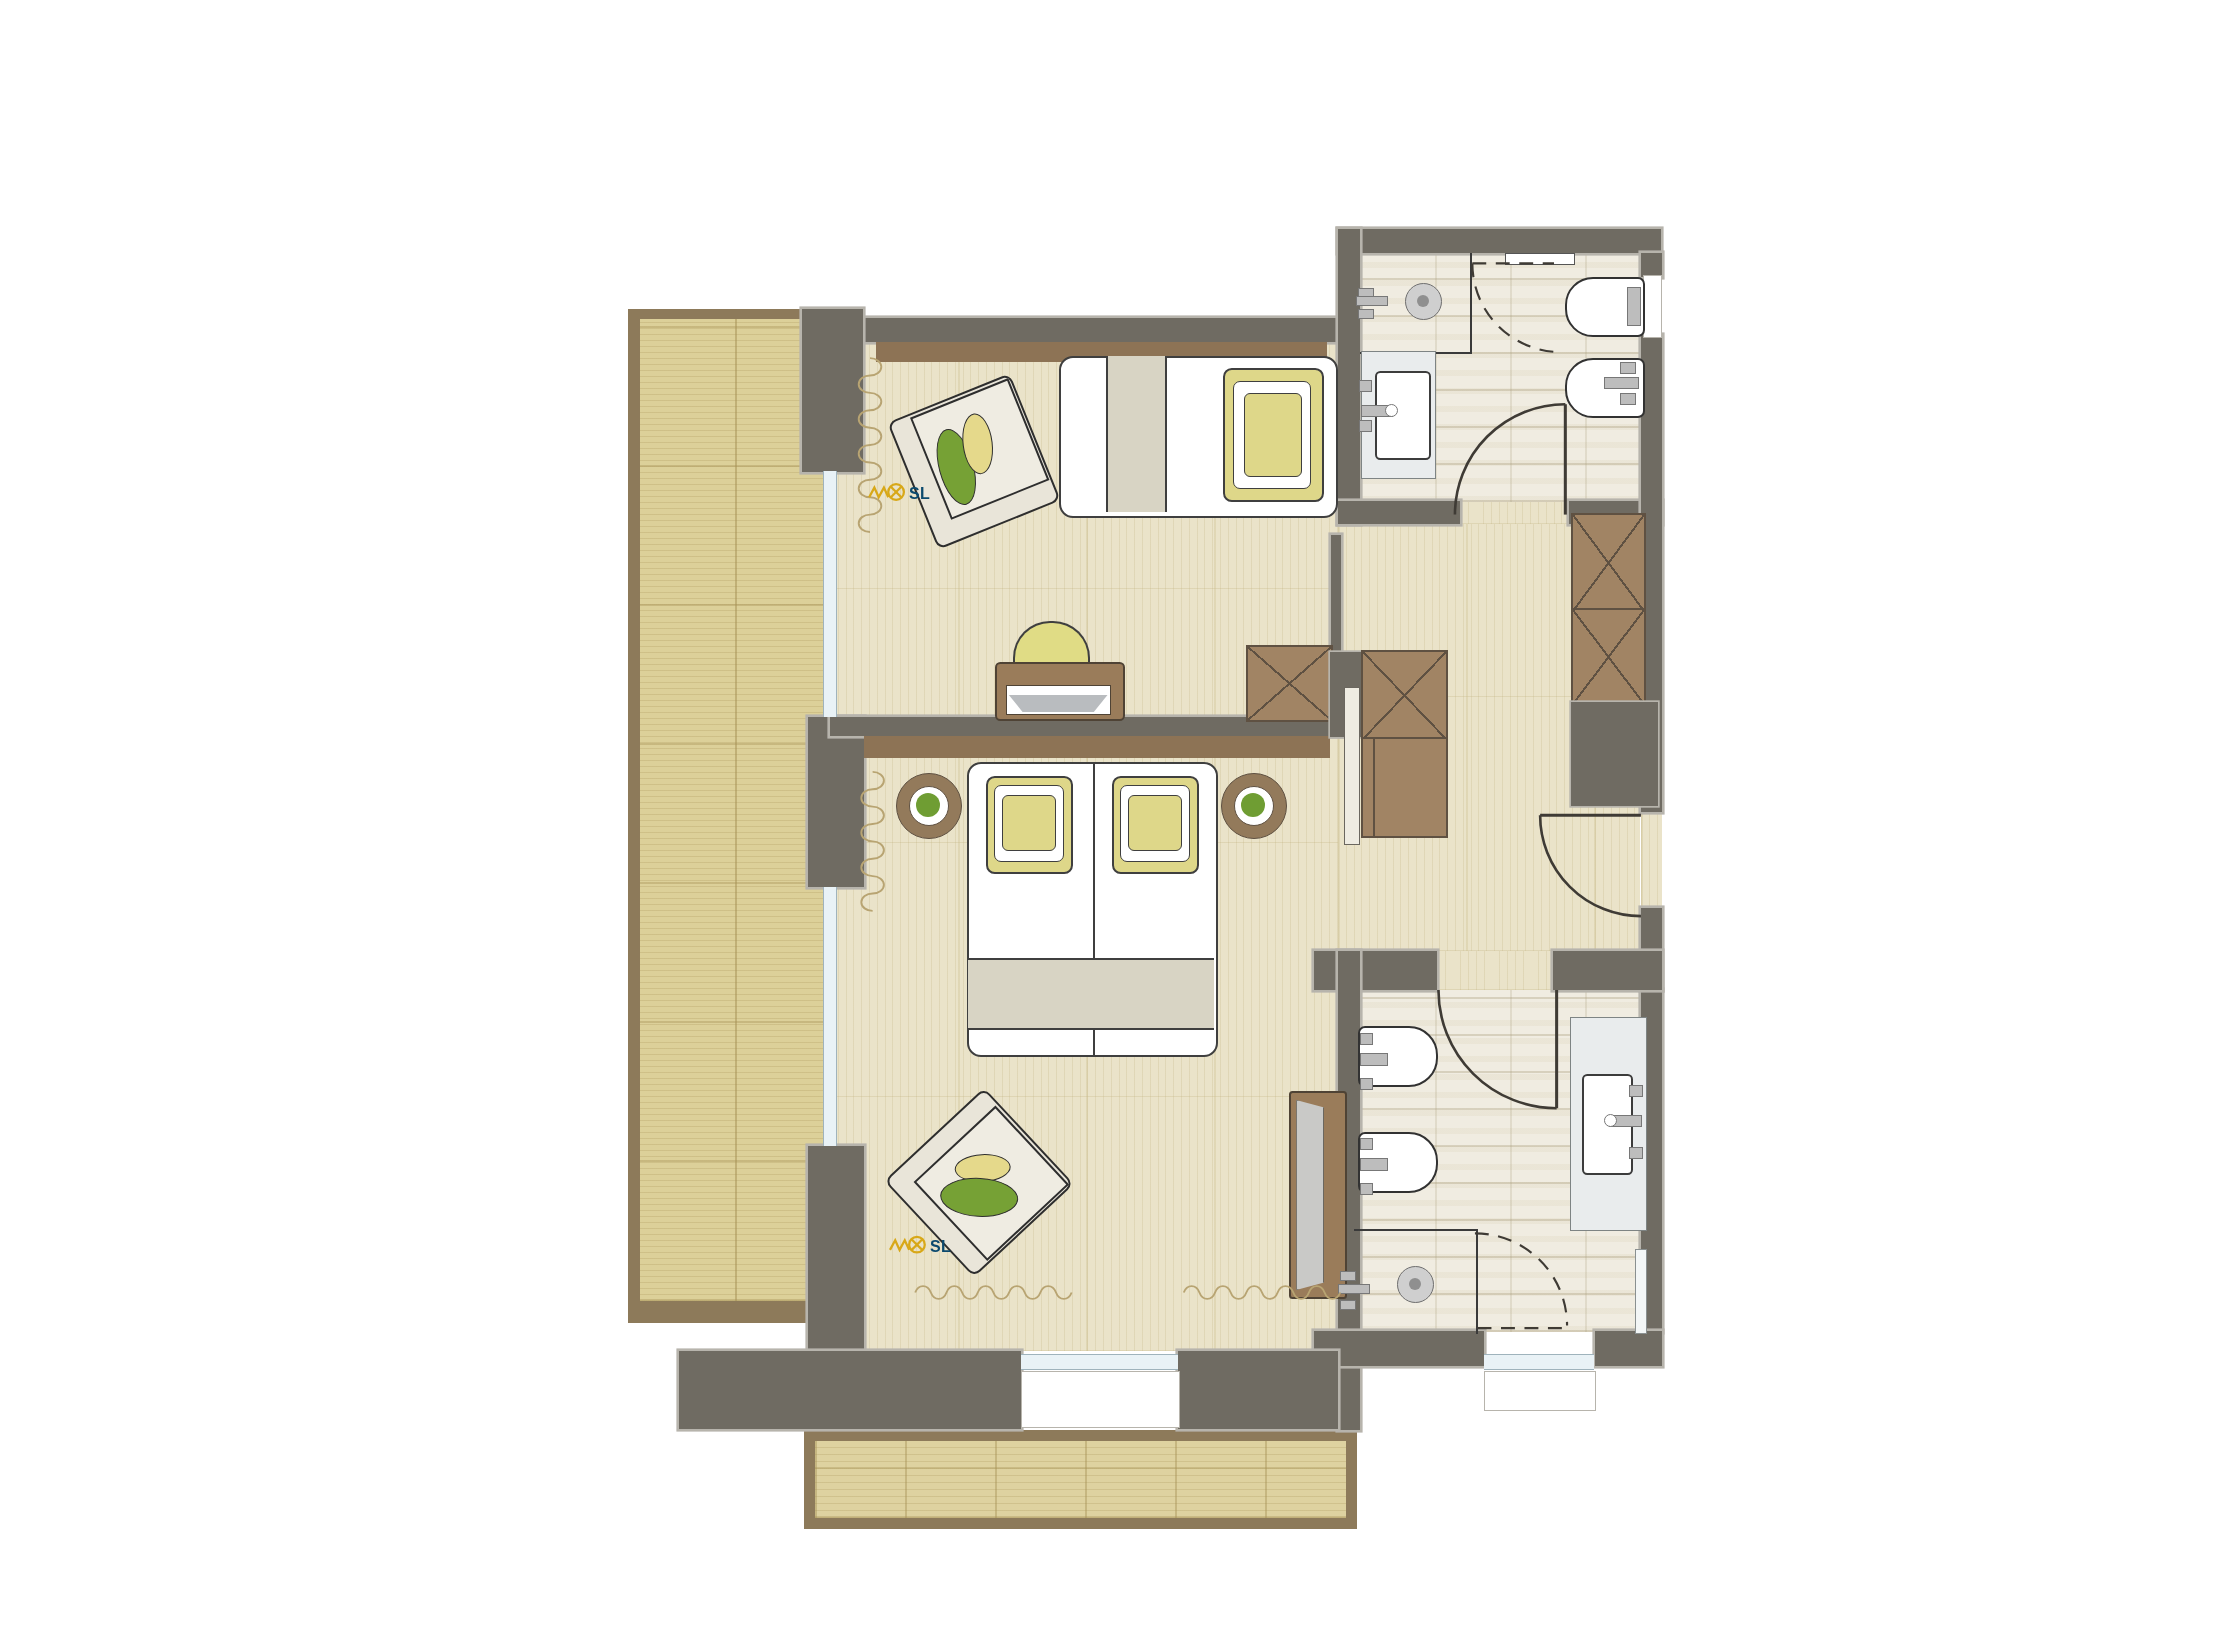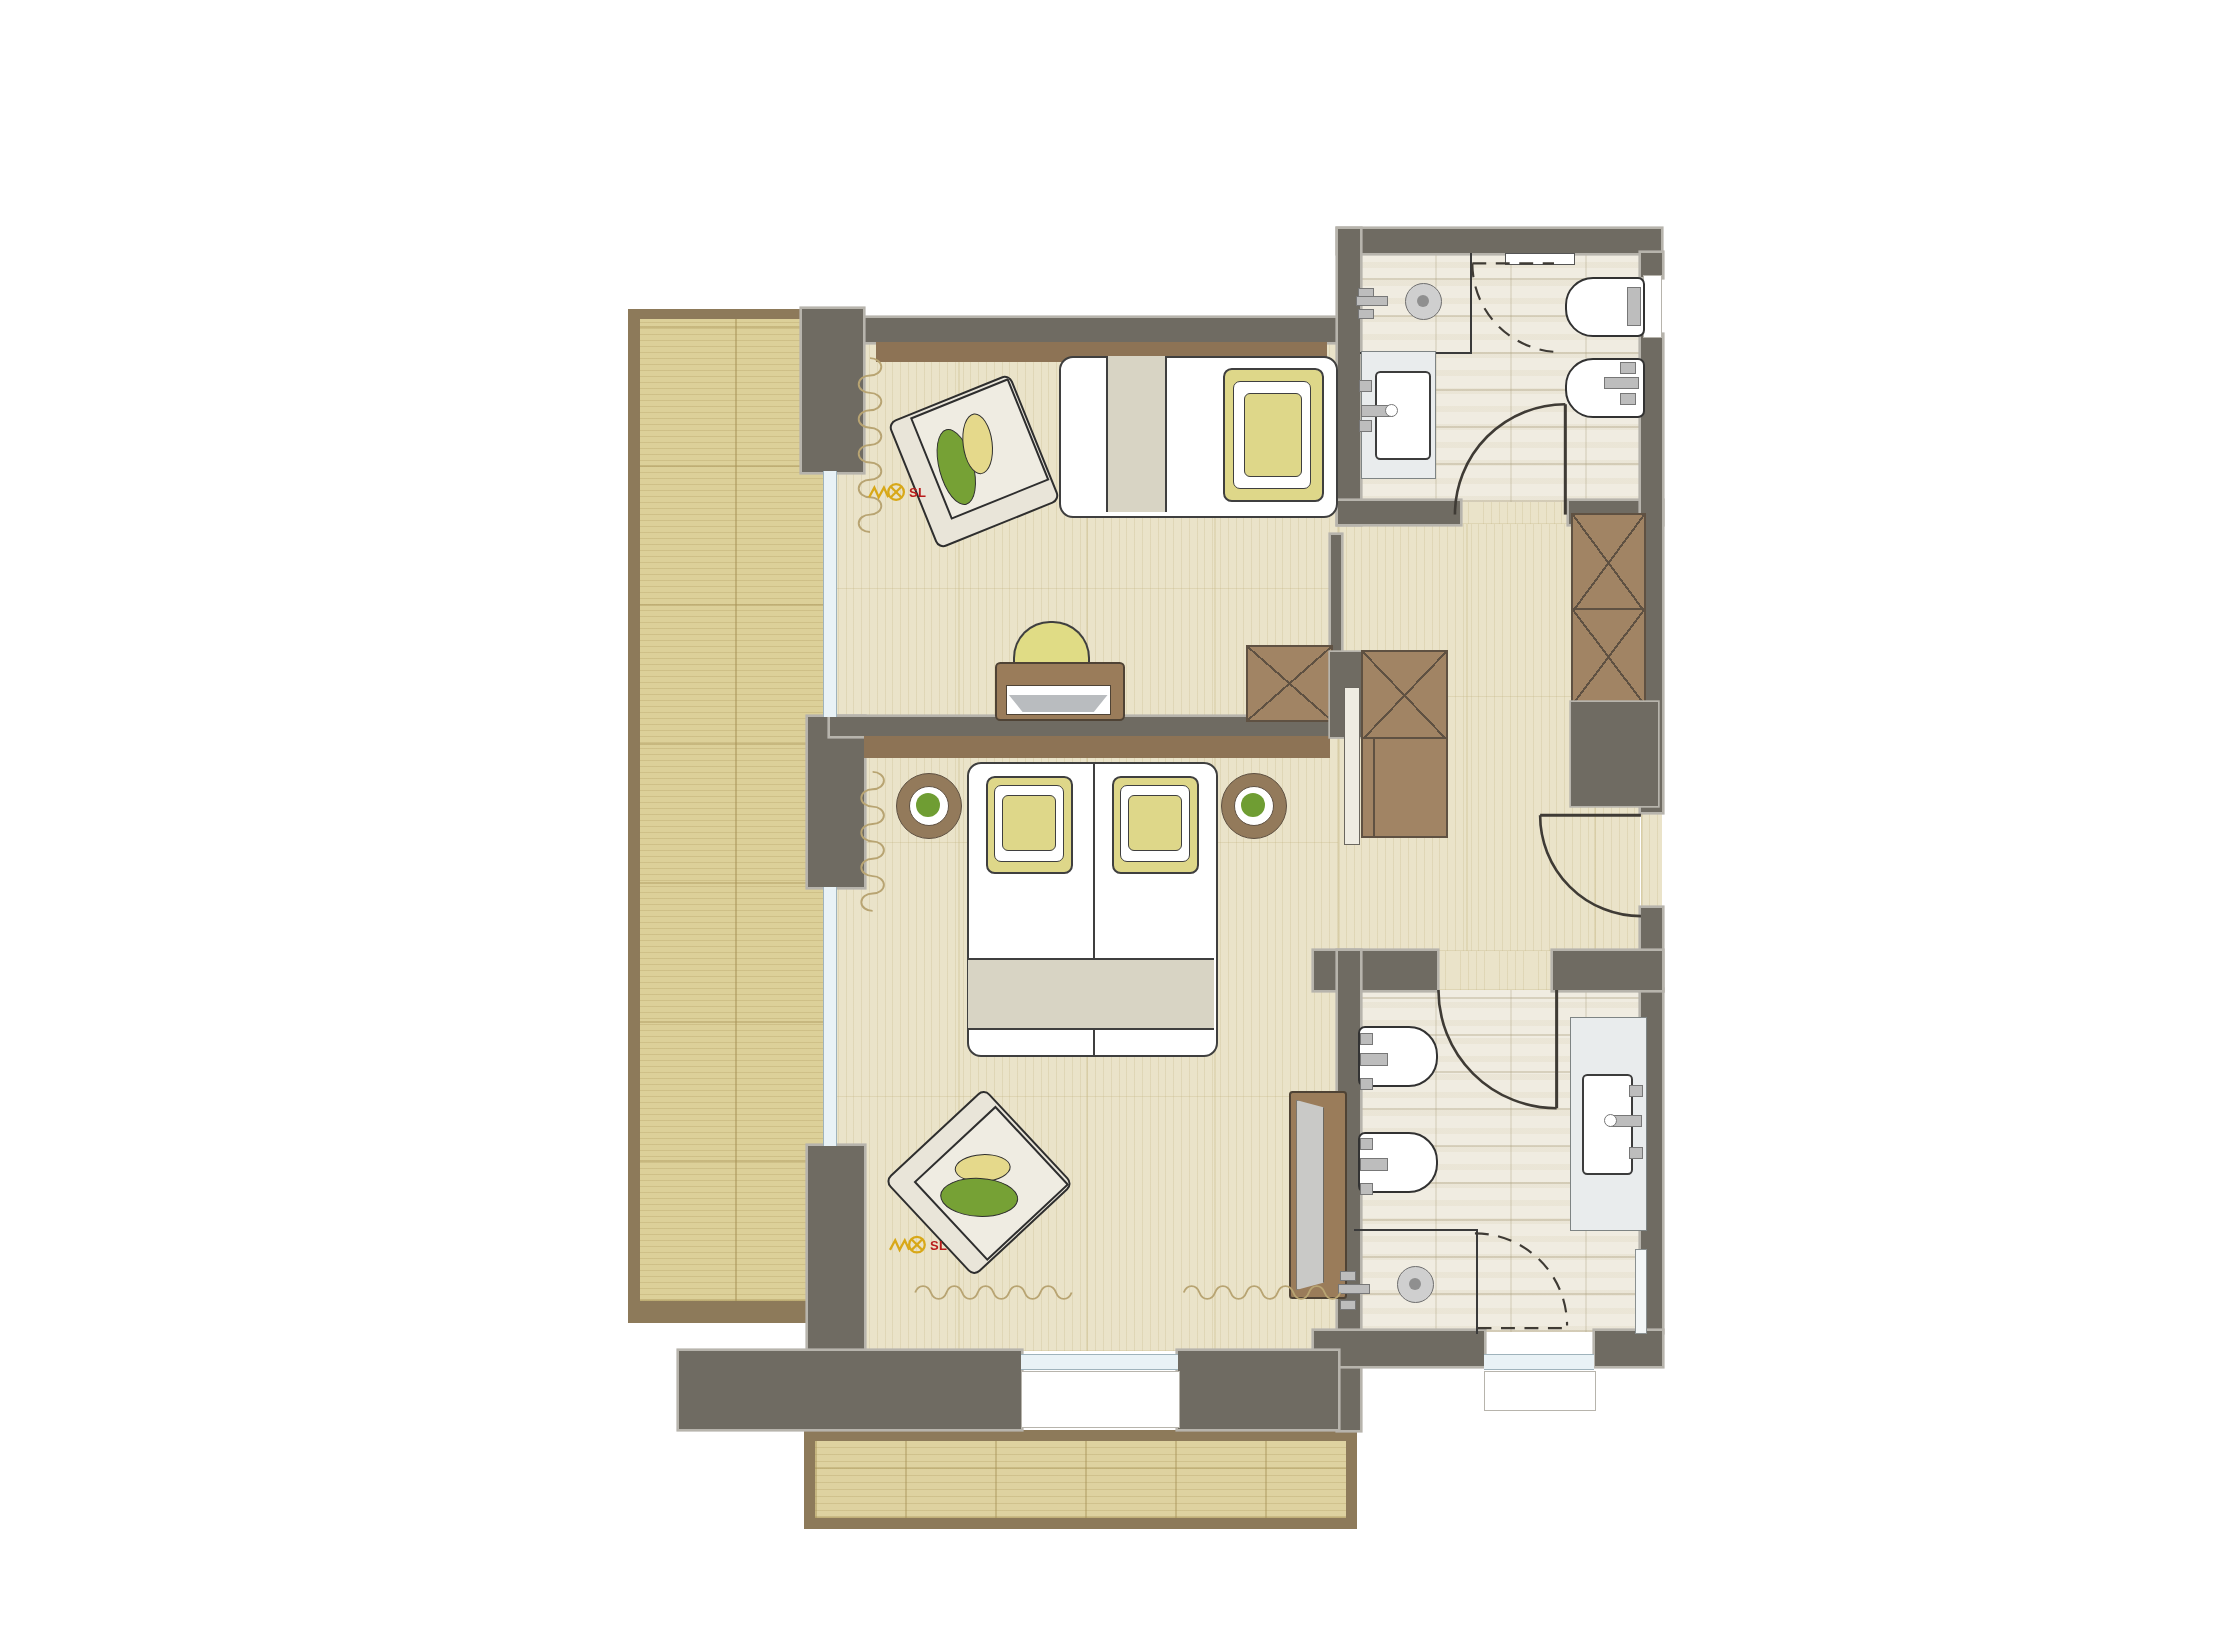--- a/index.html
+++ b/index.html
@@ -50,21 +50,21 @@
   .ring{border-radius:50%;z-index:5;}
   .chair{z-index:5;}
   .chair .fr{position:absolute;left:0;top:0;right:0;bottom:0;background:#e9e5d9;border:2.6px solid #2e2e2e;border-radius:8.7px;}
   .chair .seat{position:absolute;background:#efece2;border:2.2px solid #2e2e2e;}
   .cush{position:absolute;border:1.7px solid #2e2e2e;border-radius:50%;}
   .fix-gray{background:#bdbdbd;border:1.3px solid #777;z-index:6;}
   .wc{background:#ffffff;border:2.2px solid #323232;z-index:5;}
   .counter{background:#e9eced;border:1.7px solid #7e8484;z-index:5;}
   .sink{background:#ffffff;border:2.2px solid #3c3c3c;border-radius:5.2px;z-index:6;}
   .encl{z-index:5;}
-  .label-sl{position:absolute;z-index:8;font-size:13px;font-weight:bold;color:#b91c1c;letter-spacing:0.4px;}
+  .label-sl{position:absolute;z-index:8;font-size:16px;font-weight:bold;color:#0c4a6e;letter-spacing:0.4px;}
   svg.overlay{position:absolute;left:0;top:0;z-index:7;pointer-events:none;}
 </style>
 </head>
 <body>
 
 <div class="plan">
 
   <div class="abs floor" style="left:830px;top:318px;width:508px;height:1033px;"></div>
   <div class="abs floor" style="left:1338px;top:524px;width:302px;height:427px;"></div>
   <div class="abs floor" style="left:1460px;top:501px;width:109px;height:22.6px;"></div>

